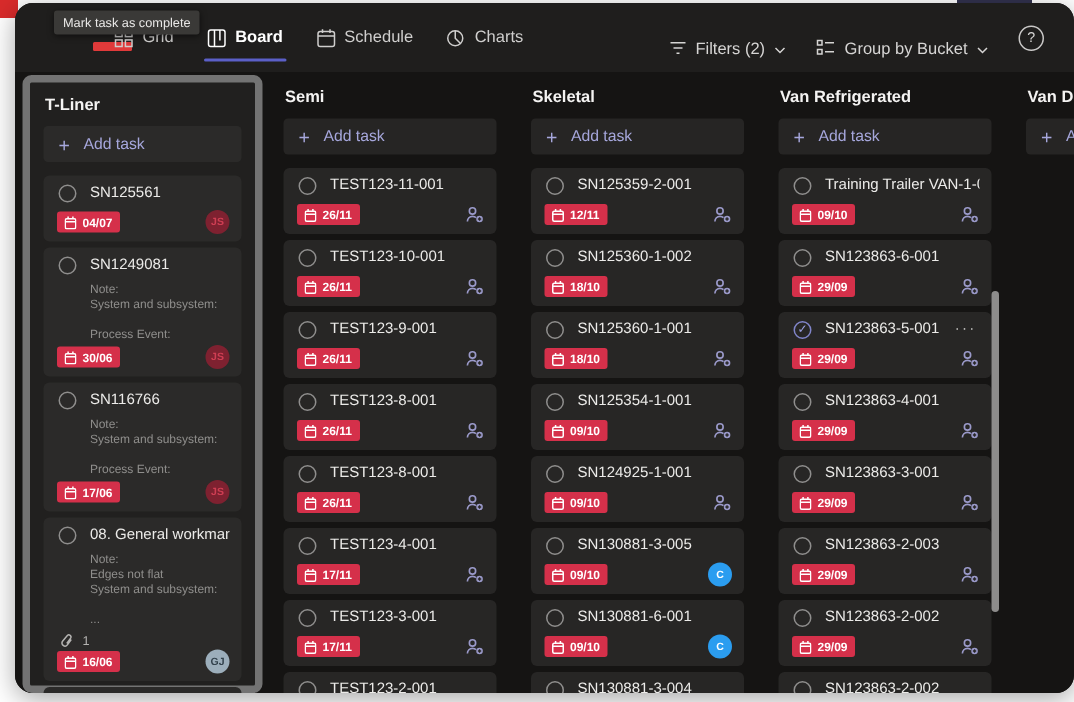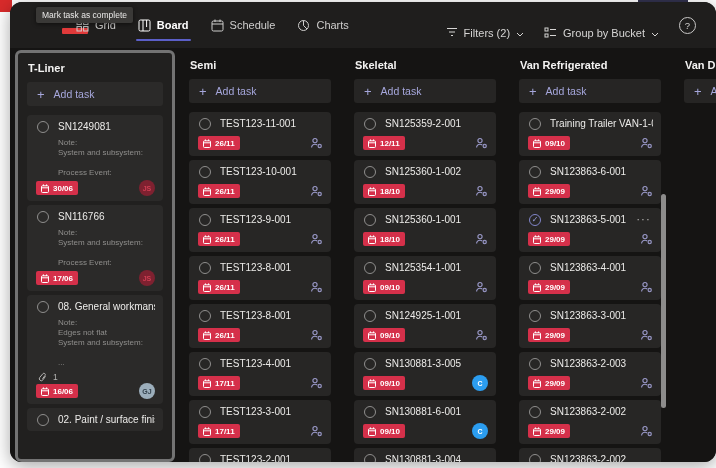--- a/index.html
+++ b/index.html
@@ -25,21 +25,21 @@
   .tab svg{display:block;}
   .tab.active{color:#ffffff;font-weight:bold;}
   .tab.active::after{content:"";position:absolute;left:-2px;right:-2px;bottom:7px;height:2px;border-radius:2px;background:var(--accent);}
   .tb-right{margin-left:auto;display:flex;align-items:center;gap:20px;padding-right:20px;color:#d6d5d4;font-size:11px;}
   .tb-item{display:flex;align-items:center;gap:6px;cursor:pointer;margin-top:16px;}
   .help-circle{width:15px;height:15px;border:1px solid #c9c8c7;border-radius:50%;display:flex;align-items:center;justify-content:center;font-size:9.5px;color:#d6d5d4;}
   
   .board{position:absolute;top:46px;left:0;right:0;bottom:0;background:#151413;overflow:hidden;}
   .columns{display:flex;gap:5px;padding:2px 0 0 5px;height:100%;box-sizing:border-box;}
   .column{flex:0 0 160px;width:160px;padding:0 9px;box-sizing:border-box;height:100%;}
-  .column.highlight{background:#21201f;border:3px solid #737373;border-radius:6px;}
+  .column.highlight{background:#21201f;border:5px solid #737373;border-radius:6px;}
   .col-name{color:#f4f3f2;font-weight:bold;font-size:11px;padding:9px 1px 8px;white-space:nowrap;}
   .add-task{
     display:flex;align-items:center;gap:9px;height:24px;background:#262524;border:none;border-radius:3px;
     color:var(--lav);font-size:10.5px;width:100%;padding:0 10px;margin-bottom:9px;cursor:pointer;box-sizing:border-box;
     font-family:"Liberation Sans",sans-serif;white-space:nowrap;overflow:hidden;
   }
   .column.highlight .add-task{background:#2b2a29;}
   .add-plus{font-size:13px;line-height:13px;}
   .cards{display:flex;flex-direction:column;gap:4px;}
   .card{background:#272625;border-radius:4px;cursor:pointer;}
@@ -149,20 +149,40 @@
         <div class="column highlight">
           <div class="col-name">T-Liner</div>
           <button class="add-task">
             <span class="add-plus">+</span>
             <span>Add task</span>
           </button>
           <div class="cards">
             <div class="card">
               <div class="cmain">
                 <span class="circle"></span>
+                <span class="ctitle">SN125561</span>
+              </div>
+              <div class="cfoot">
+                <span class="due">
+                  <span class="assign">
+                    <svg width="8" height="9" viewBox="0 0 8 9" fill="none" stroke="#ffffff" stroke-width="1">
+                      <rect x="0.5" y="1.8" width="7" height="6.7" rx="1"></rect>
+                      <line x1="0.5" y1="3.8" x2="7.5" y2="3.8"></line>
+                      <line x1="2.4" y1="0.4" x2="2.4" y2="2"></line>
+                      <line x1="5.6" y1="0.4" x2="5.6" y2="2"></line>
+                    </svg>
+                  </span>
+                  <span>04/07</span>
+                </span>
+                <span class="avatar" style="background: rgb(126, 33, 48); color: rgb(207, 62, 83);">JS</span>
+              </div>
+            </div>
+            <div class="card">
+              <div class="cmain">
+                <span class="circle"></span>
                 <span class="ctitle">SN1249081</span>
               </div>
               <div class="cnote">Note:
 System and subsystem:
 
 Process Event:</div>
               <div class="cfoot">
                 <span class="due">
                   <span class="assign">
                     <svg width="8" height="9" viewBox="0 0 8 9" fill="none" stroke="#ffffff" stroke-width="1">

